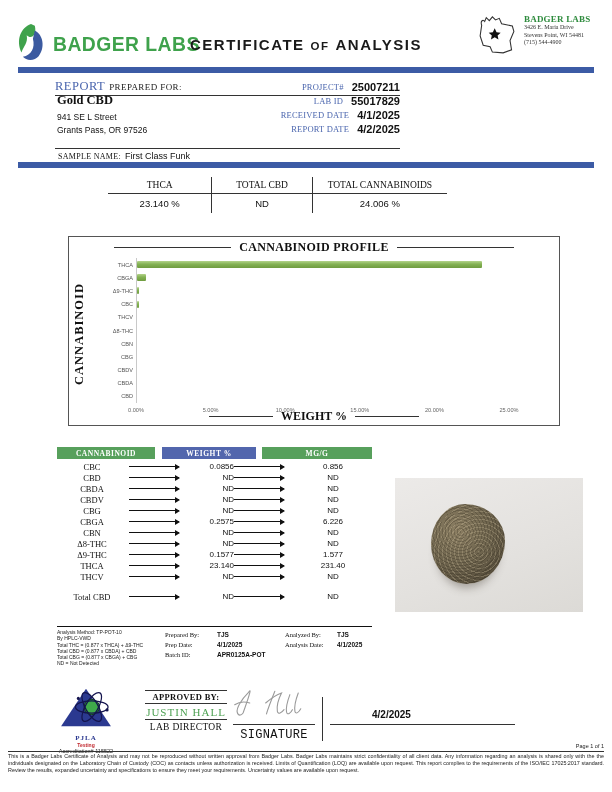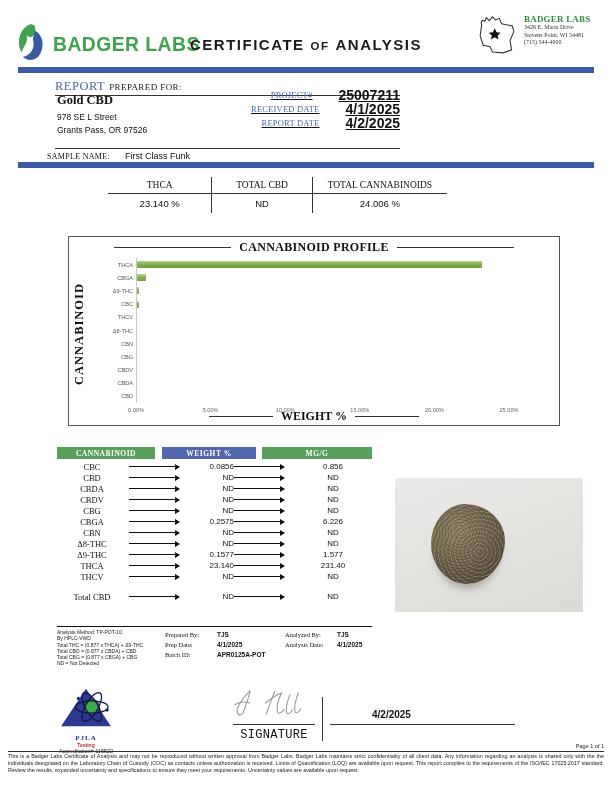--- a/index.html
+++ b/index.html
@@ -21,27 +21,27 @@
   .band{left:18px;width:576px;height:6px;background:var(--band-blue,#3c5ba5);}
   .band1{top:67px;} .band2{top:162px;}
 
   
   .report-head{left:55px;top:76px;width:345px;border-bottom:1px solid #333;padding-bottom:1px;}
   .report-word{font-size:12.5px;color:var(--label-blue,#4b66ae);letter-spacing:.5px;}
   .report-rest{font-size:9px;color:#1a1a1a;letter-spacing:.4px;}
   .client-name{left:57px;top:93px;font-size:12.5px;font-weight:bold;}
   .client-l1{left:57px;top:112px;font-size:8.5px;}
   .client-l2{left:57px;top:125px;font-size:8.5px;}
-  .meta-rows{left:160px;top:88px;width:240px;text-decoration:underline;}
+  .meta-rows{left:160px;top:80px;width:240px;}
   .meta-row{display:flex;height:14px;align-items:center;}
   .meta-label{width:195px;text-align:right;font-family:"Liberation Serif",serif;
       font-size:8.5px;color:var(--label-blue,#4b66ae);letter-spacing:.2px;}
-  .meta-value{padding-left:26px;font-size:14px;font-weight:bold;}
+  .meta-value{padding-left:8px;font-size:11px;font-weight:bold;}
   .meta-underline{left:55px;top:148px;width:345px;border-bottom:1px solid #333;}
-  .sample-row{left:47px;top:152px;font-size:8px;letter-spacing:.3px;}
+  .sample-row{left:58px;top:152px;font-size:8px;letter-spacing:.3px;}
   .sample-name{left:125px;top:151px;font-size:9px;}
 
   
   .summary{left:108px;top:177px;width:339px;display:flex;}
   .sum-col{text-align:center;}
   .sum-col+.sum-col{border-left:1px solid #333;}
   .sum-head{font-family:"Liberation Serif",serif;font-size:9.5px;padding:3px 0 3px;border-bottom:1px solid #333;}
   .sum-val{font-size:9.5px;padding:4px 0;}
   .sum-c1{width:104px;} .sum-c2{width:100px;} .sum-c3{width:135px;}
 
@@ -163,26 +163,30 @@
     </span>
   </div>
 
   <div class="abs band band1"></div>
 
   <div class="abs report-head serif">
     <span class="report-word">REPORT</span>
     <span class="report-rest">PREPARED FOR:</span>
   </div>
   <div class="abs client-name serif">Gold CBD</div>
-  <div class="abs client-l1">978 SE L Street</div>
+  <div class="abs client-l1">941 SE L Street</div>
   <div class="abs client-l2">Grants Pass, OR 97526</div>
   <div class="abs meta-rows">
       <div class="meta-row">
         <div class="meta-label">PROJECT#</div>
         <div class="meta-value">25007211</div>
+      </div>
+      <div class="meta-row">
+        <div class="meta-label">LAB ID</div>
+        <div class="meta-value">55017829</div>
       </div>
       <div class="meta-row">
         <div class="meta-label">RECEIVED DATE</div>
         <div class="meta-value">4/1/2025</div>
       </div>
       <div class="meta-row">
         <div class="meta-label">REPORT DATE</div>
         <div class="meta-value">4/2/2025</div>
       </div>
     </div>
@@ -412,20 +416,25 @@
         </g>
         <circle cx="54" cy="27" r="1.6" fill="#14144e"></circle>
         <circle cx="24" cy="15" r="1.6" fill="#14144e"></circle>
       </svg>
     </span>
     <div class="pjla-org">PJLA</div>
     <div class="pjla-sub">Testing</div>
     <div class="pjla-acc">Accreditation# 115522</div>
   </div>
 
+  <div class="abs approve">
+    <div class="app-label">APPROVED BY:</div>
+    <div class="app-name">JUSTIN HALL</div>
+    <div class="app-title">LAB DIRECTOR</div>
+  </div>
 
   <div class="abs sigblock">
     <div class="sigline">
       <span>
         <svg width="92" height="34" viewBox="0 0 110 40" fill="none" stroke="#9a9a9a" stroke-width="1.3" stroke-linecap="round">
           <path d="M24 8 C26 5 27 4 26 8 C24 16 20 26 18 32 C16 35 12 36 11 31 C10 26 16 16 24 8"></path>
           <path d="M8 22 C14 18 20 18 26 20"></path>
           <path d="M56 6 C52 16 48 26 46 33"></path>
           <path d="M45 20 C52 14 58 10 64 8 C60 16 58 24 59 30 C60 34 64 32 67 28"></path>
           <path d="M74 10 C71 18 69 26 70 31 C71 35 75 32 77 28"></path>

